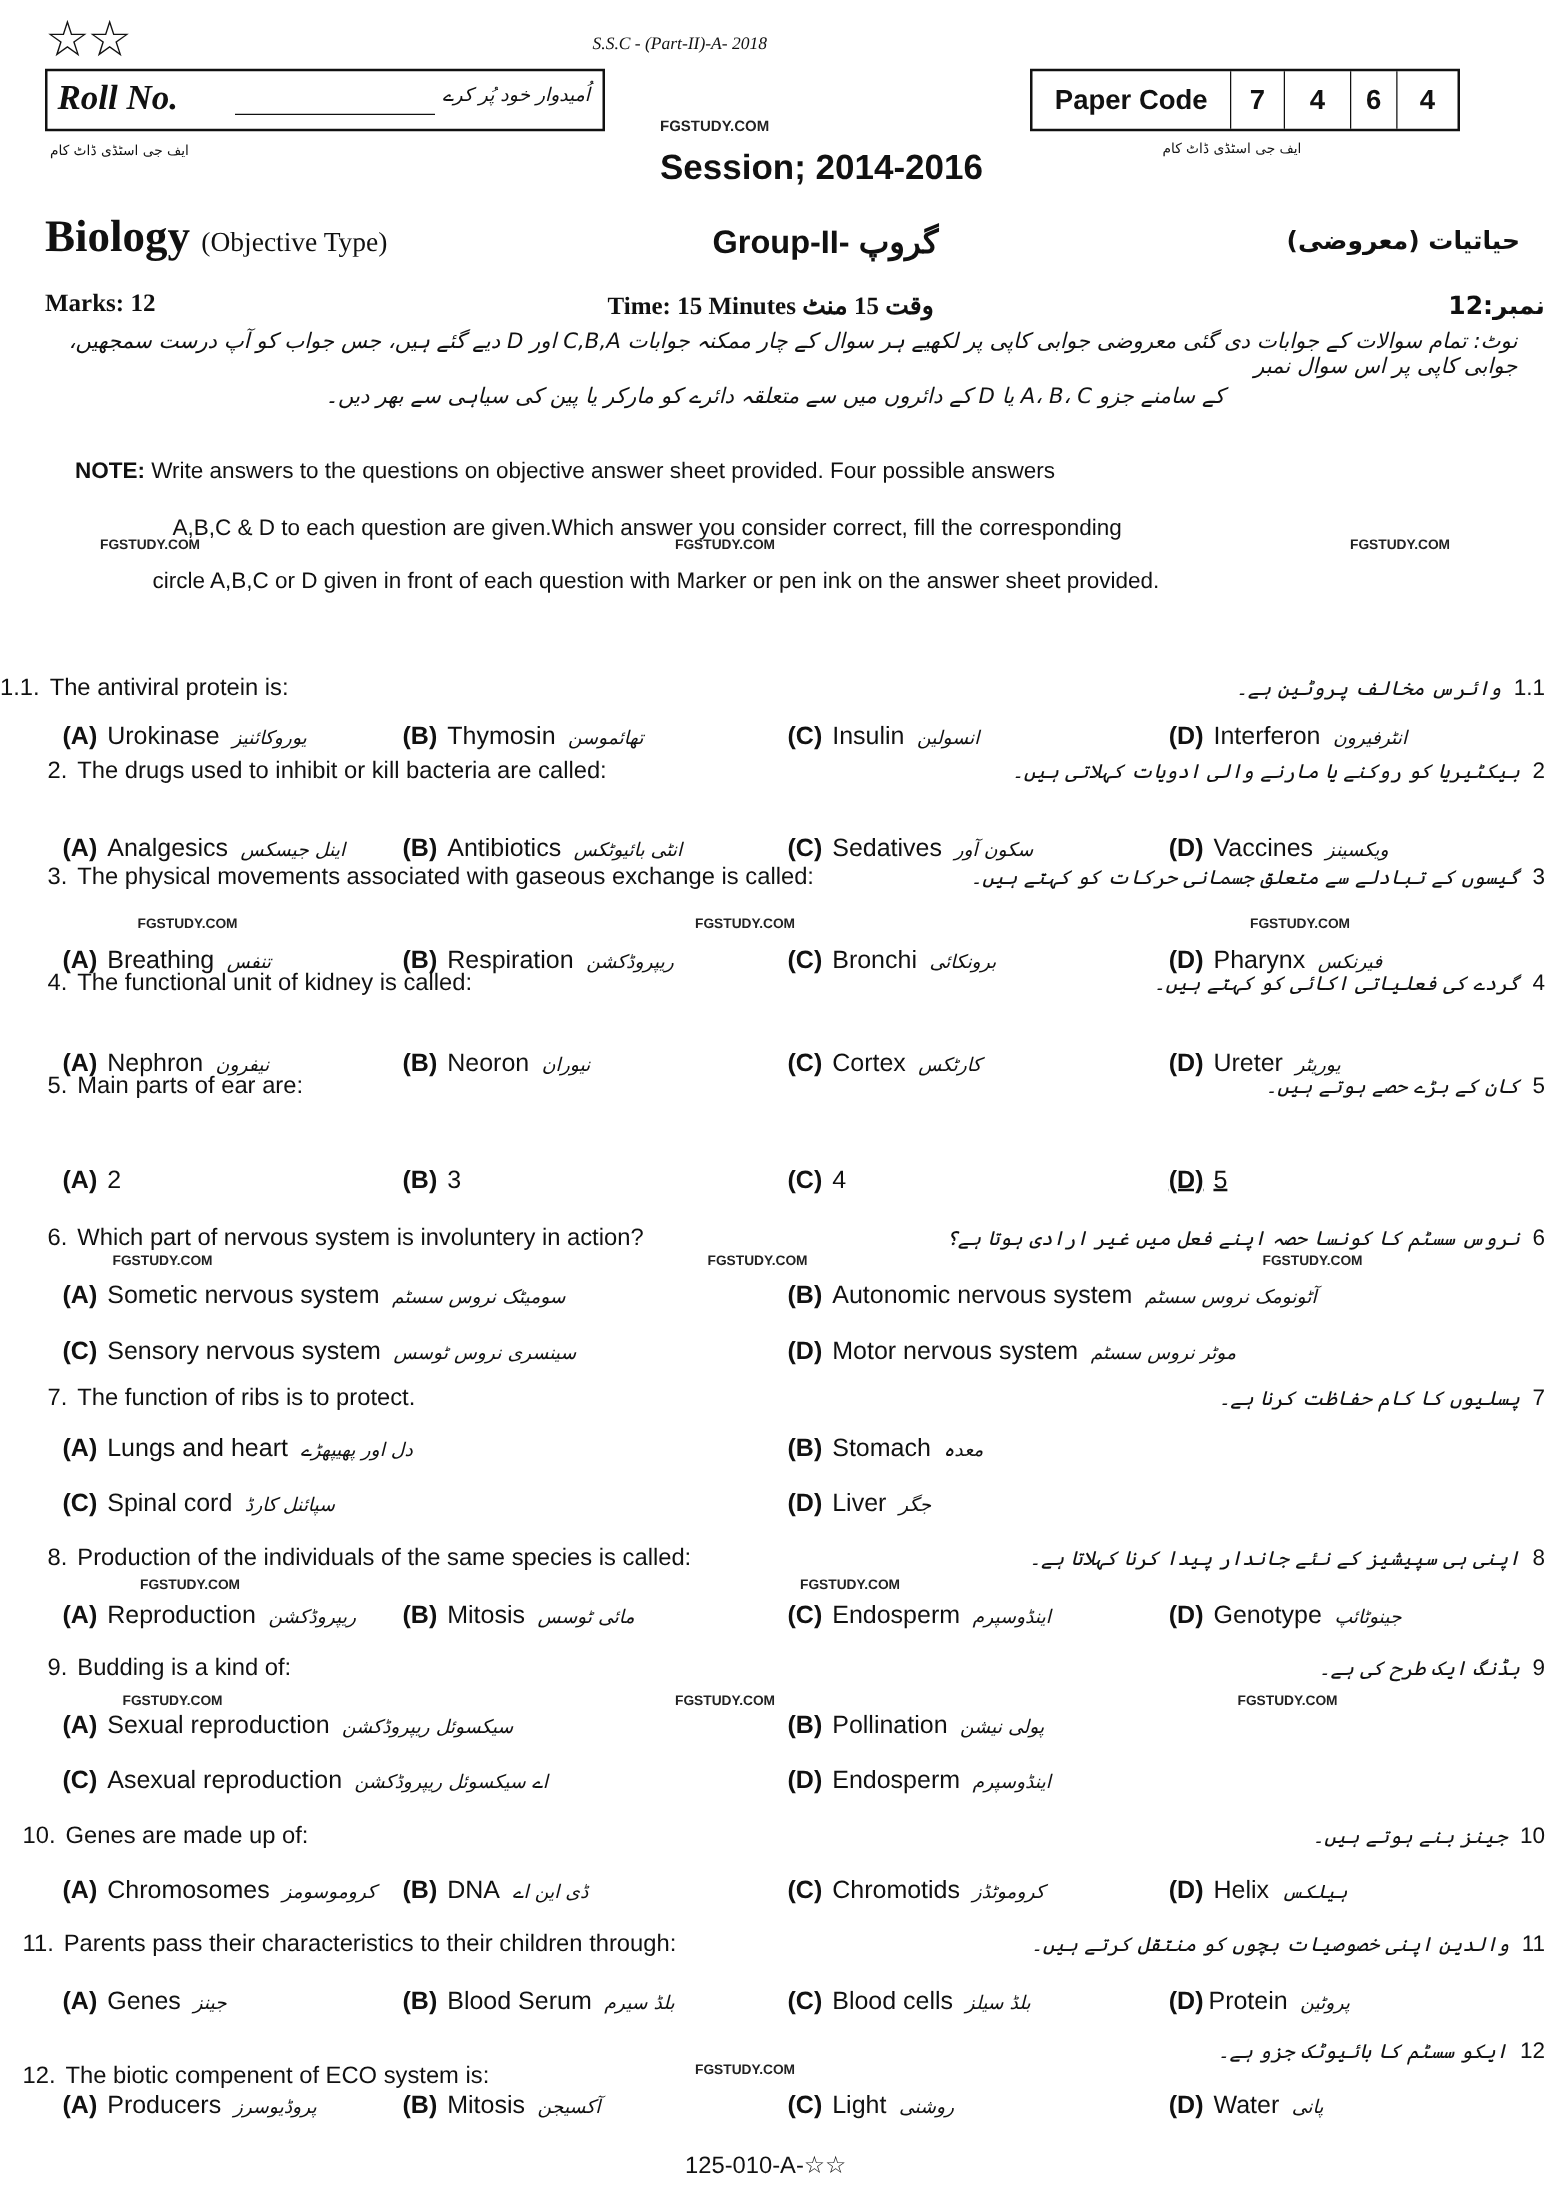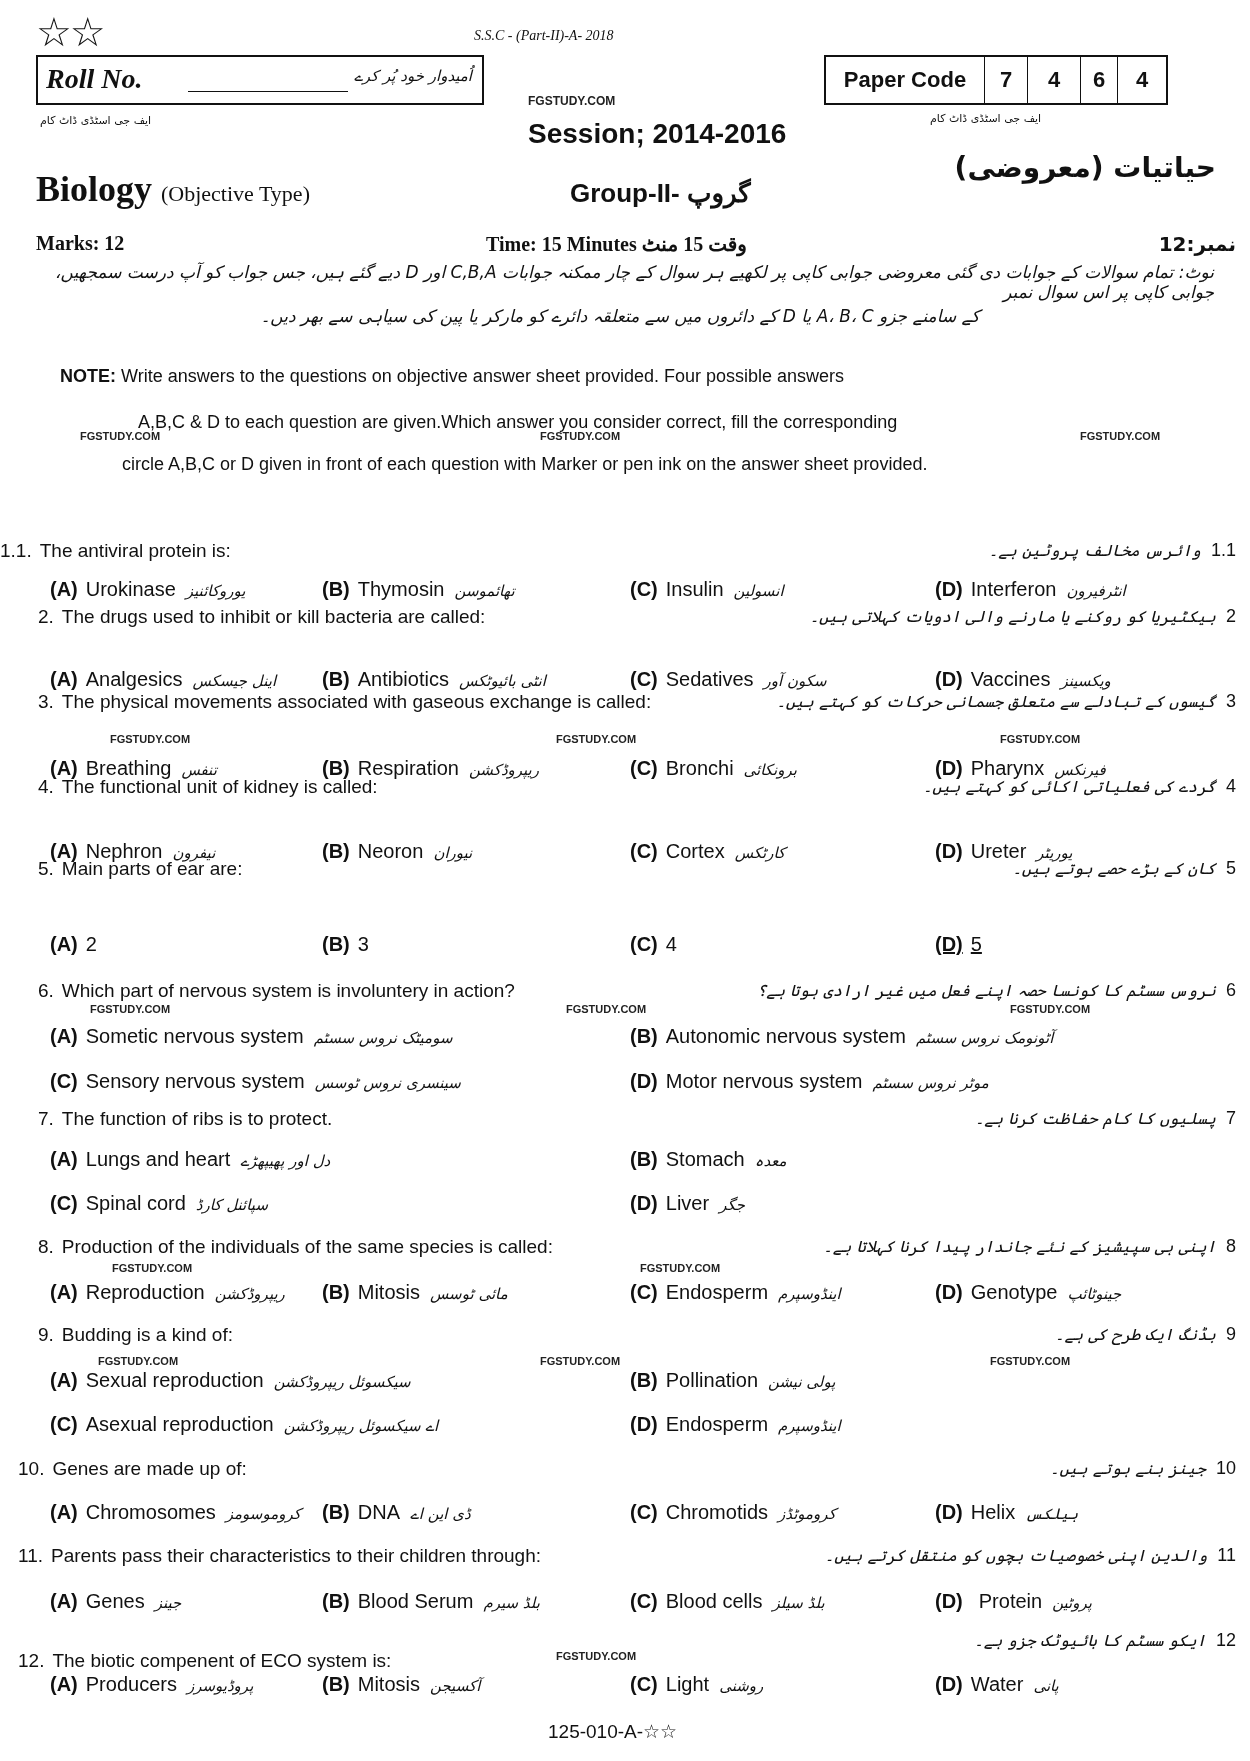--- a/index.html
+++ b/index.html
@@ -15,21 +15,21 @@
   .ssc{left:474px;top:28px;font-size:14px;font-style:italic;}
   .wm{font-size:12px;font-weight:bold;color:#222;}
   .session{left:528px;top:118px;font-size:28px;font-weight:bold;}
   .pcode{left:824px;top:55px;height:50px;border:2px solid #111;display:flex;box-sizing:border-box;}
   .pcode div{border-left:1.5px solid #111;font-size:22px;font-weight:bold;display:flex;align-items:center;justify-content:center;}
   .pcode .lbl{border-left:none;width:158px;}
   .pcode .d{width:42px;}
   .bio{left:36px;top:168px;font-size:36px;font-weight:bold;}
   .bio span{font-size:22px;font-weight:normal;}
   .group{left:570px;top:178px;font-size:26px;font-weight:bold;}
-  .urtitle{right:34px;top:151px;font-size:28px;font-weight:bold;}
+  .urtitle{right:34px;top:180px;font-size:20px;font-weight:bold;}
   .meta{top:232px;font-size:20px;font-weight:bold;}
   .note-ur{right:36px;width:1180px;font-size:17px;text-align:right;font-style:italic;}
   .note-en{font-size:18px;}
   .q{font-size:19px;}
   .qn-ur{font-size:16px;font-style:italic;}
   .opt{font-size:20px;white-space:nowrap;}
   .opt b{font-weight:bold;}
   .opt .u{font-size:15px;font-style:italic;margin-left:10px;direction:rtl;}
   .footer{left:548px;top:1720px;font-size:19px;}
 </style>
@@ -133,21 +133,21 @@
     <div class="abs qn-ur" style="right: 14px; top: 1458px; direction: rtl;"><span style="font-style: normal; font-size: 18px; margin-left: 10px;">10</span><span style="font-family: &quot;DejaVu Sans&quot;, sans-serif;">جینز بنے ہوتے ہیں۔</span></div>
     <div class="abs opt" style="left: 50px; top: 1501px;"><b>(A)</b><span style="margin-left: 8px;">Chromosomes</span><span class="u" style="font-family: &quot;DejaVu Sans&quot;, sans-serif;">کروموسومز</span></div>
     <div class="abs opt" style="left: 322px; top: 1501px;"><b>(B)</b><span style="margin-left: 8px;">DNA</span><span class="u" style="font-family: &quot;DejaVu Sans&quot;, sans-serif;">ڈی این اے</span></div>
     <div class="abs opt" style="left: 630px; top: 1501px;"><b>(C)</b><span style="margin-left: 8px;">Chromotids</span><span class="u" style="font-family: &quot;DejaVu Sans&quot;, sans-serif;">کروموٹڈز</span></div>
     <div class="abs opt" style="left: 935px; top: 1501px;"><b>(D)</b><span style="margin-left: 8px;">Helix</span><span class="u" style="font-family: &quot;DejaVu Sans&quot;, sans-serif;">ہیلکس</span></div>
     <div class="abs q" style="left: 18px; top: 1545px;"><span>11.</span><span style="margin-left: 8px;">Parents pass their characteristics to their children through:</span></div>
     <div class="abs qn-ur" style="right: 14px; top: 1545px; direction: rtl;"><span style="font-style: normal; font-size: 18px; margin-left: 10px;">11</span><span style="font-family: &quot;DejaVu Sans&quot;, sans-serif;">والدین اپنی خصوصیات بچوں کو منتقل کرتے ہیں۔</span></div>
     <div class="abs opt" style="left: 50px; top: 1590px;"><b>(A)</b><span style="margin-left: 8px;">Genes</span><span class="u" style="font-family: &quot;DejaVu Sans&quot;, sans-serif;">جینز</span></div>
     <div class="abs opt" style="left: 322px; top: 1590px;"><b>(B)</b><span style="margin-left: 8px;">Blood Serum</span><span class="u" style="font-family: &quot;DejaVu Sans&quot;, sans-serif;">بلڈ سیرم</span></div>
     <div class="abs opt" style="left: 630px; top: 1590px;"><b>(C)</b><span style="margin-left: 8px;">Blood cells</span><span class="u" style="font-family: &quot;DejaVu Sans&quot;, sans-serif;">بلڈ سیلز</span></div>
-    <div class="abs opt" style="left: 935px; top: 1590px;"><b>(D)</b><span style="margin-left: 16px;">Protein</span><span class="u" style="font-family: &quot;DejaVu Sans&quot;, sans-serif;">پروٹین</span></div>
+    <div class="abs opt" style="left: 935px; top: 1590px;"><b>(D)</b><span style="margin-left: 4px;">Protein</span><span class="u" style="font-family: &quot;DejaVu Sans&quot;, sans-serif;">پروٹین</span></div>
     <div class="abs q" style="left: 18px; top: 1630px; margin-top: 20px;"><span>12.</span><span style="margin-left: 8px;">The biotic compenent of ECO system is:</span></div>
     <div class="abs qn-ur" style="right: 14px; top: 1630px; direction: rtl;"><span style="font-style: normal; font-size: 18px; margin-left: 10px;">12</span><span style="font-family: &quot;DejaVu Sans&quot;, sans-serif;">ایکو سسٹم کا بائیوٹک جزو ہے۔</span></div>
     <div class="abs opt" style="left: 50px; top: 1673px;"><b>(A)</b><span style="margin-left: 8px;">Producers</span><span class="u" style="font-family: &quot;DejaVu Sans&quot;, sans-serif;">پروڈیوسرز</span></div>
     <div class="abs opt" style="left: 322px; top: 1673px;"><b>(B)</b><span style="margin-left: 8px;">Mitosis</span><span class="u" style="font-family: &quot;DejaVu Sans&quot;, sans-serif;">آکسیجن</span></div>
     <div class="abs opt" style="left: 630px; top: 1673px;"><b>(C)</b><span style="margin-left: 8px;">Light</span><span class="u" style="font-family: &quot;DejaVu Sans&quot;, sans-serif;">روشنی</span></div>
     <div class="abs opt" style="left: 935px; top: 1673px;"><b>(D)</b><span style="margin-left: 8px;">Water</span><span class="u" style="font-family: &quot;DejaVu Sans&quot;, sans-serif;">پانی</span></div>
     <div class="abs wm" style="left: 110px; top: 733px; font-size: 11px;">FGSTUDY.COM</div>
     <div class="abs wm" style="left: 556px; top: 733px; font-size: 11px;">FGSTUDY.COM</div>
     <div class="abs wm" style="left: 1000px; top: 733px; font-size: 11px;">FGSTUDY.COM</div>
     <div class="abs wm" style="left: 90px; top: 1003px; font-size: 11px;">FGSTUDY.COM</div>

